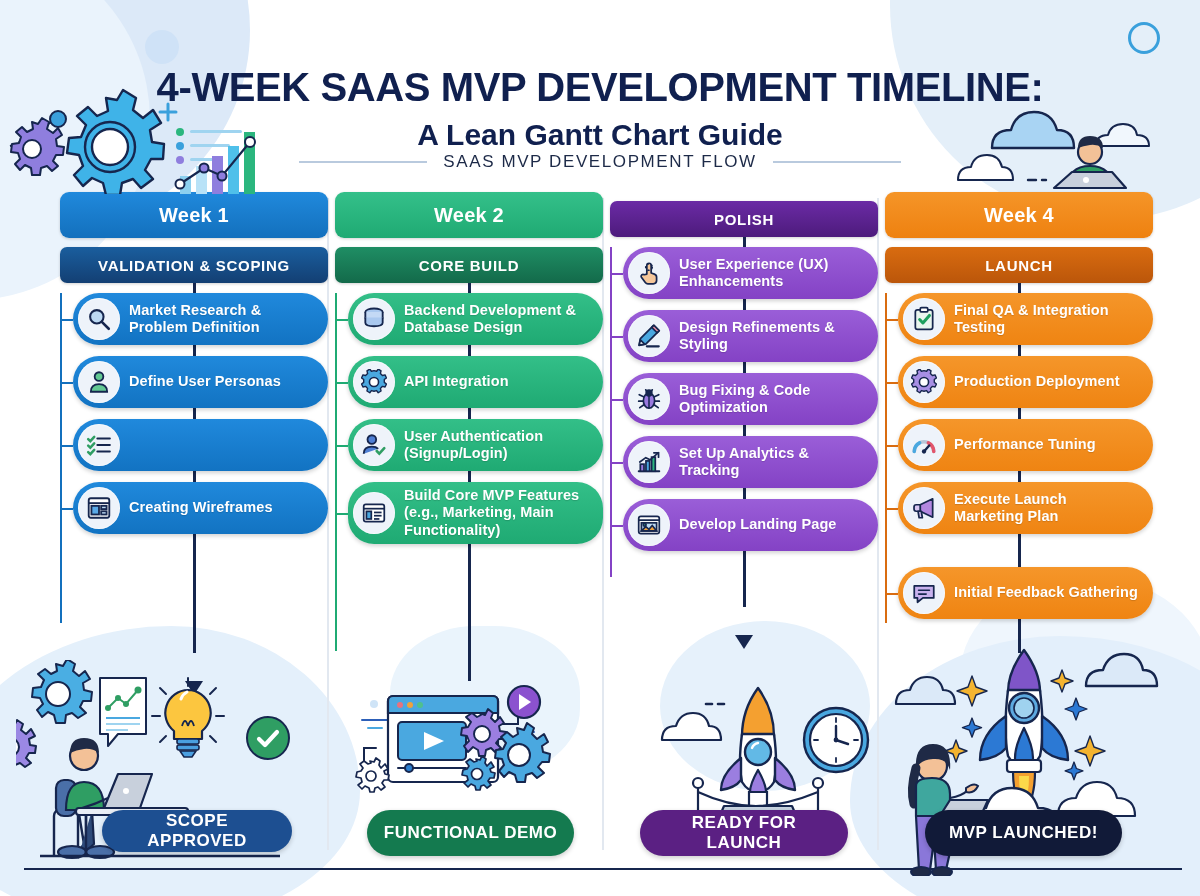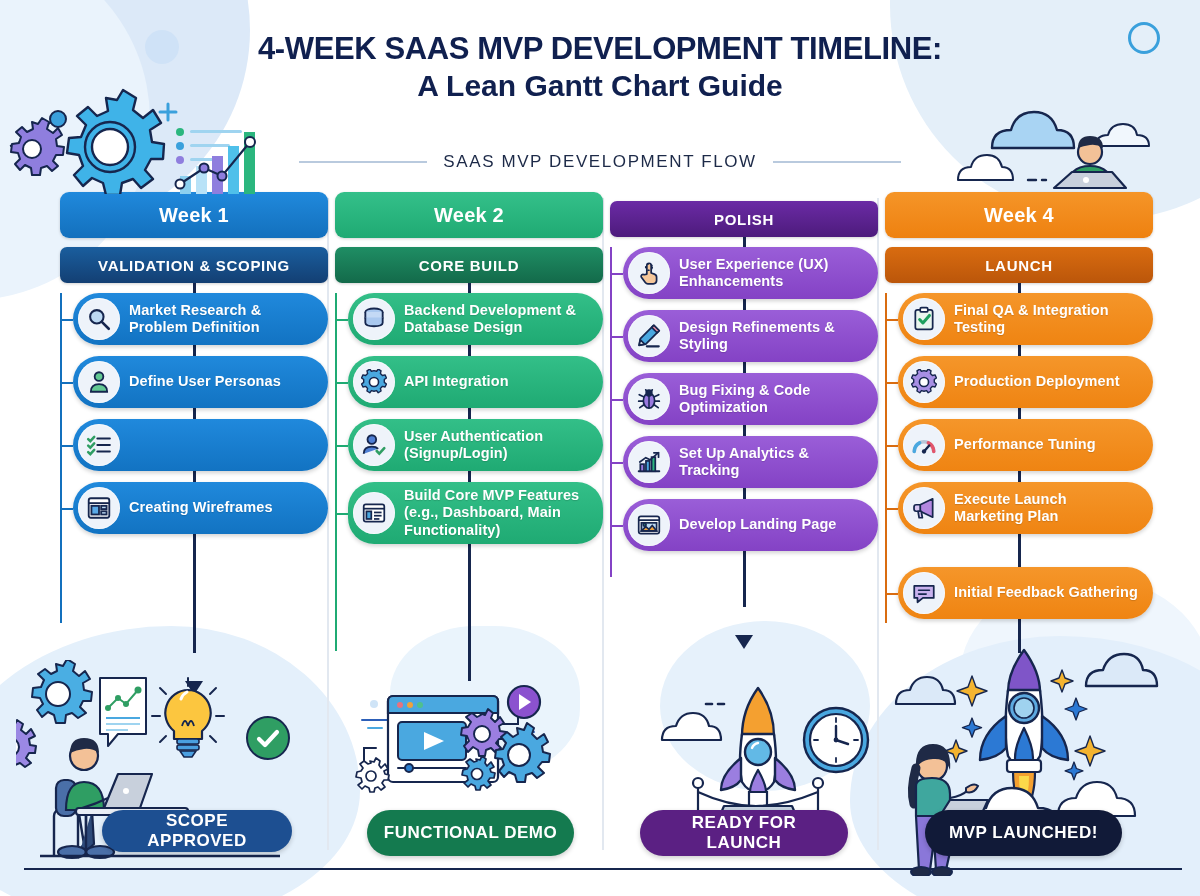--- a/index.html
+++ b/index.html
@@ -53,25 +53,25 @@
     border-radius:50%; background:#e6f1fb;
   }
   .blob-w2 {
     position:absolute; left:390px; bottom:120px; width:190px; height:150px;
     border-radius:45%; background:#eaf4fc;
   }
 
   
   .title-wrap { position:absolute; left:0; top:32px; width:1200px; text-align:center; z-index:5;}
   .title-main {
-    font-size:31px; font-weight:bold; color:#10204f; letter-spacing:-0.4px;
-    line-height:1.12; white-space:nowrap;
+    font-size:40px; font-weight:bold; color:#10204f; letter-spacing:-0.4px;
+    line-height:1.12; white-space:nowrap;margin-top:33px;
   }
   .title-sub {
-    font-size:30px; font-weight:bold; color:#10204f; line-height:1.25; margin-top:0;
+    font-size:30px; font-weight:bold; color:#10204f; line-height:1.25; margin-top:6px;
   }
   .flowline-wrap {
     position:absolute; left:0; top:152px; width:1200px;
     display:flex; align-items:center; justify-content:center; gap:16px; z-index:5;
   }
   .flow-rule { width:128px; height:1.5px; background:#b9cade; }
   .flow-label {
     font-size:17px; letter-spacing:1.6px; color:#1d2a48; font-weight:400;
     white-space:nowrap;
   }
@@ -382,21 +382,21 @@
             <div class="icon-bubble">
               <svg viewBox="0 0 24 24" fill="none" stroke="#16264e" stroke-width="1.6">
                 <rect x="2.5" y="4" width="19" height="16" rx="2" fill="#ffffff"></rect>
                 <line x1="2.5" y1="8" x2="21.5" y2="8"></line>
                 <rect x="5" y="10.5" width="4.5" height="7" fill="#4aa8e0"></rect>
                 <line x1="12" y1="11.5" x2="19" y2="11.5"></line>
                 <line x1="12" y1="14.5" x2="19" y2="14.5"></line>
                 <line x1="12" y1="17.5" x2="17" y2="17.5"></line>
               </svg>
             </div>
-            <div class="task-label">Build Core MVP Features (e.g., Dashboard, Main Functionality)</div>
+            <div class="task-label">Build Core MVP Features (e.g., Marketing, Main Functionality)</div>
           </div>
 
 
         </div>
       </div>
     </div>
 
     <div class="col c2">
       <div class="phase-head" style="background:linear-gradient(180deg,#6b2ba5,#4d1b7c);">POLISH</div>
 

